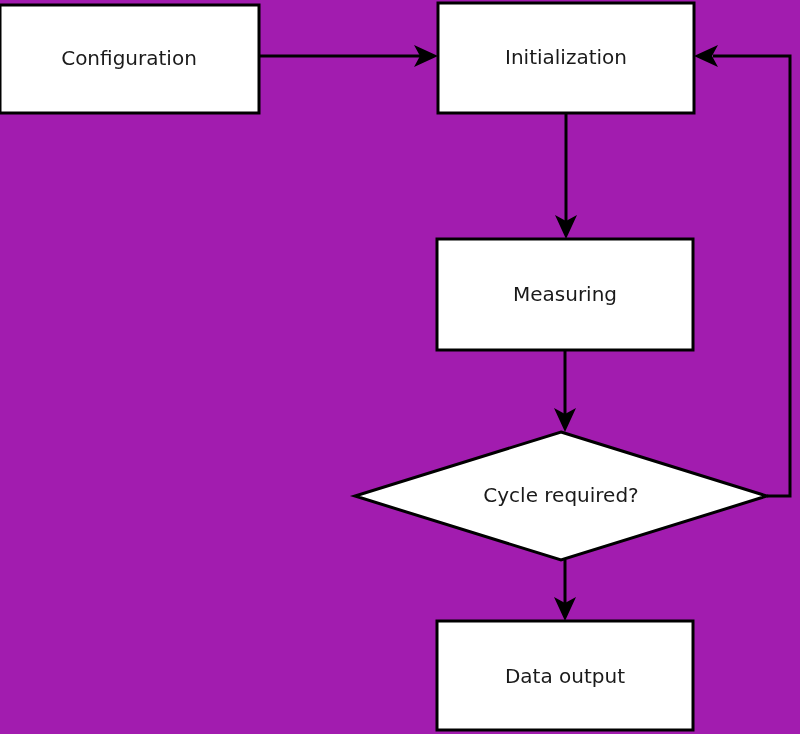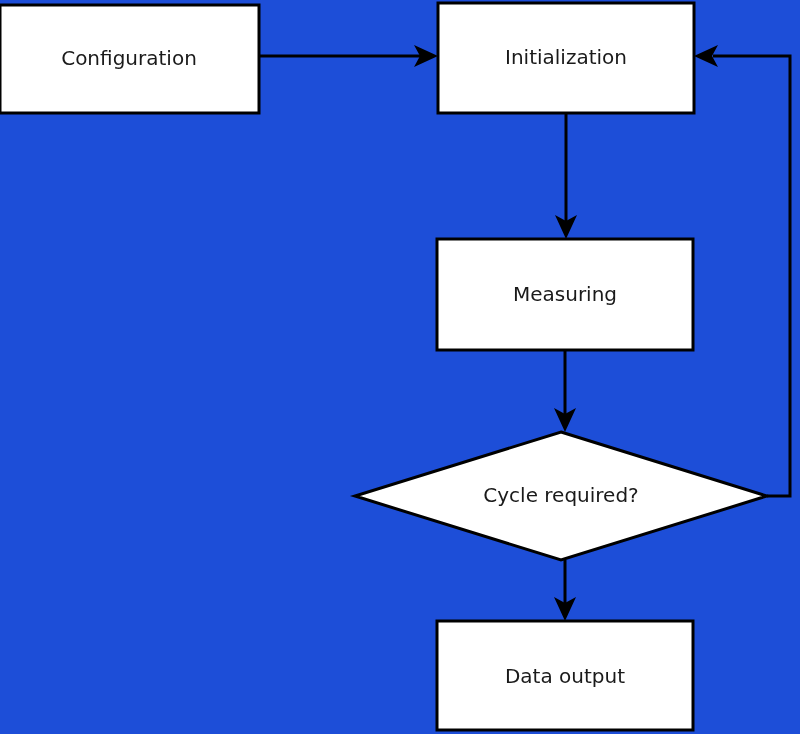--- a/index.html
+++ b/index.html
@@ -8,21 +8,21 @@
     padding: 0;
     background: #ffffff;
   }
   body {
     font-family: "DejaVu Sans", sans-serif;
   }
   #diagram-canvas {
     position: relative;
     width: 800px;
     height: 734px;
-    background: #1d4ed8;
+    background: #a21caf;
     overflow: hidden;
   }
   #flow-svg {
     position: absolute;
     top: 0;
     left: 0;
     width: 800px;
     height: 734px;
     display: block;
   }

